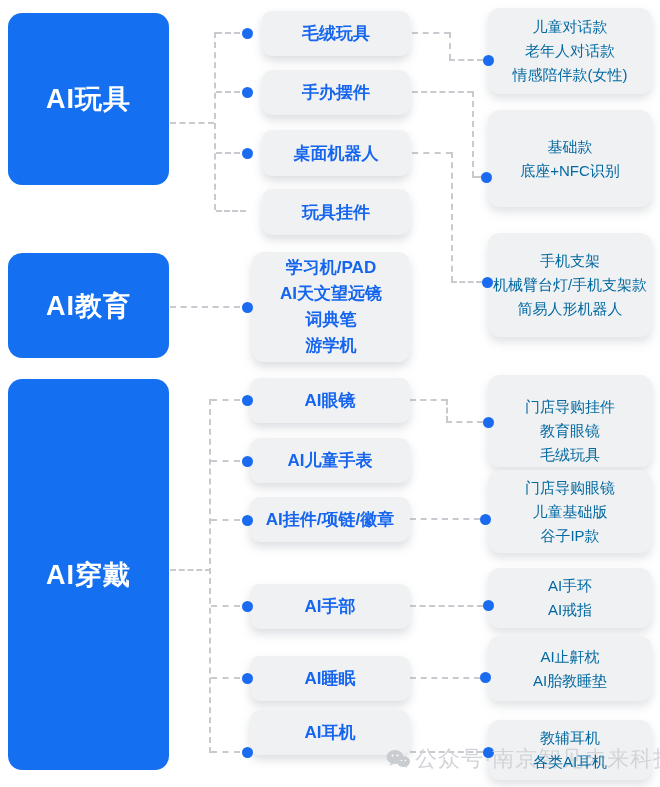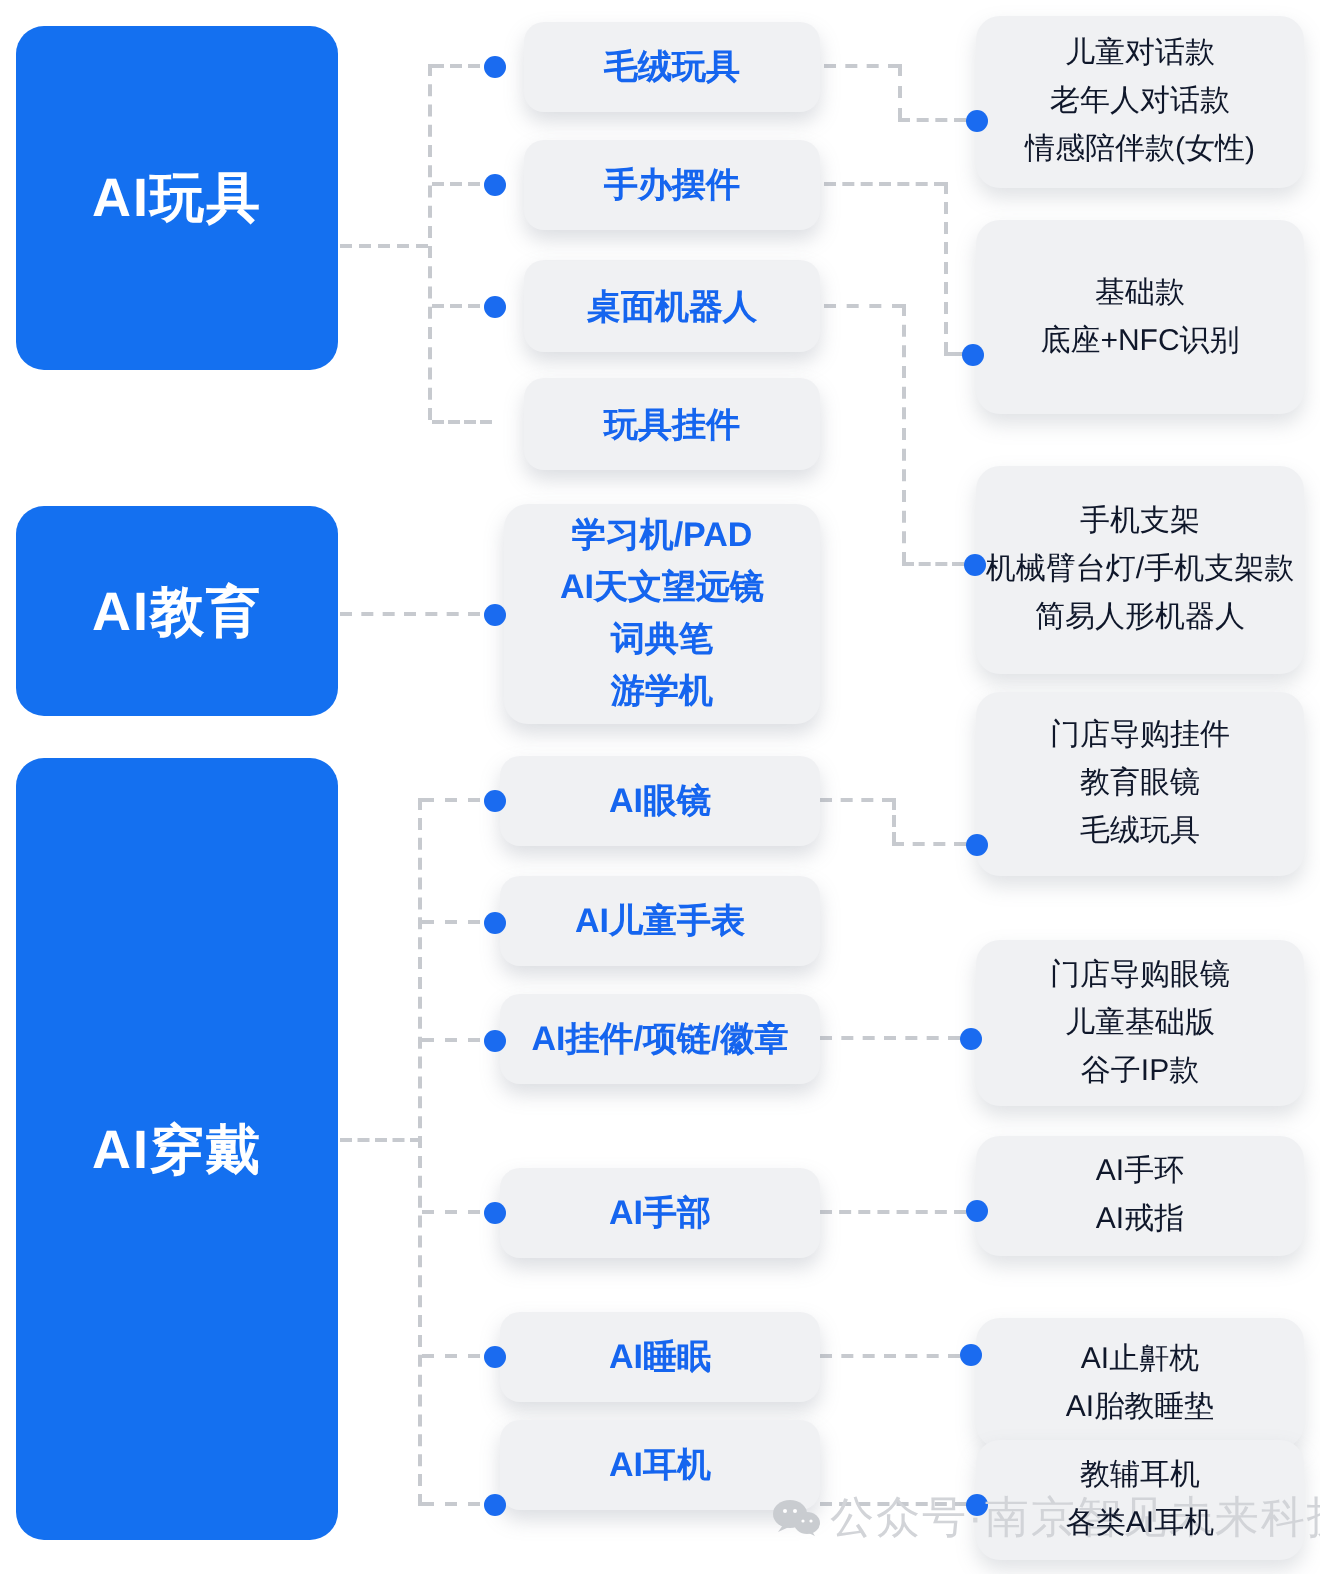--- a/index.html
+++ b/index.html
@@ -21,21 +21,21 @@
   .mbox-multi{
     position:absolute;background:#f0f1f3;border-radius:12px;
     box-shadow:0 5px 10px rgba(130,138,150,.28);
     display:flex;flex-direction:column;align-items:center;justify-content:center;
     color:#1565ef;font-weight:bold;font-size:17px;line-height:26px;
   }
   .rbox{
     position:absolute;background:#f0f1f3;border-radius:12px;left:488px;width:164px;
     box-shadow:0 5px 10px rgba(130,138,150,.25);
     display:flex;flex-direction:column;align-items:center;justify-content:center;
-    color:#0f172a;font-size:15px;line-height:24px;
+    color:#0369a1;font-size:15px;line-height:24px;
   }
   .rbox .line{position:relative;z-index:3;white-space:nowrap;}
   .hl{position:absolute;border-top:2px dashed #c7cacf;height:0;}
   .vl{position:absolute;border-left:2px dashed #c7cacf;width:0;}
   .dot{position:absolute;width:11px;height:11px;border-radius:50%;background:#1a6bf0;z-index:2;}
   .wm{
     position:absolute;left:386px;top:744px;display:flex;align-items:center;gap:5px;
     color:#d2d4d8;font-size:22px;letter-spacing:1px;z-index:2;white-space:nowrap;
   }
 </style>
@@ -160,35 +160,35 @@
   </div>
   <div class="rbox" style="top:110px;height:97px;">
     <div class="line">基础款</div>
     <div class="line">底座+NFC识别</div>
   </div>
   <div class="rbox" style="top:233px;height:104px;">
     <div class="line">手机支架</div>
     <div class="line">机械臂台灯/手机支架款</div>
     <div class="line">简易人形机器人</div>
   </div>
-  <div class="rbox" style="top:346px;height:92px;">
+  <div class="rbox" style="top:375px;height:92px;justify-content:flex-end;">
     <div class="line">门店导购挂件</div>
     <div class="line">教育眼镜</div>
     <div class="line">毛绒玩具</div>
   </div>
   <div class="rbox" style="top:470px;height:83px;">
     <div class="line">门店导购眼镜</div>
     <div class="line">儿童基础版</div>
     <div class="line">谷子IP款</div>
   </div>
   <div class="rbox" style="top:568px;height:60px;">
     <div class="line">AI手环</div>
     <div class="line">AI戒指</div>
   </div>
-  <div class="rbox" style="top:659px;height:65px;">
+  <div class="rbox" style="top:636px;height:65px;">
     <div class="line">AI止鼾枕</div>
     <div class="line">AI胎教睡垫</div>
   </div>
   <div class="rbox" style="top:720px;height:60px;">
     <div class="line">教辅耳机</div>
     <div class="line">各类AI耳机</div>
   </div>
 
   <div class="wm">
     <span style="display:inline-flex;">

